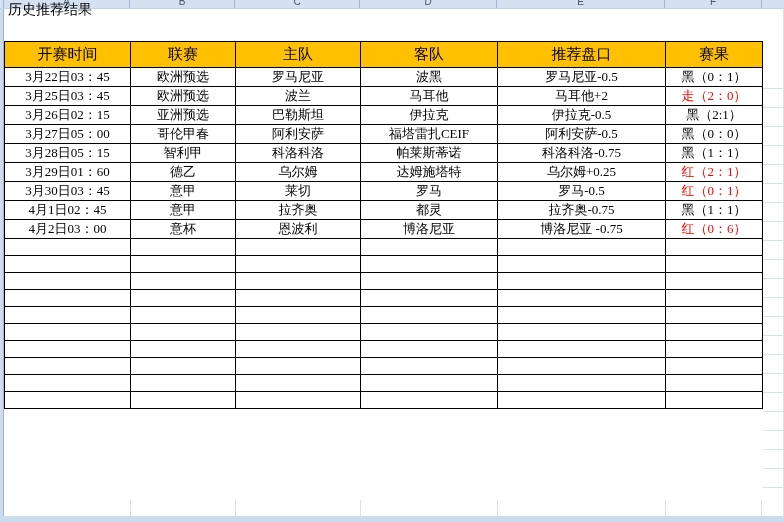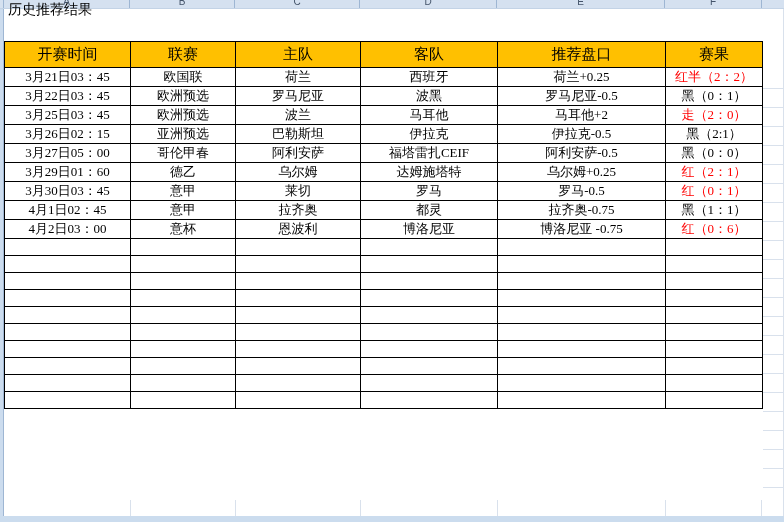--- a/index.html
+++ b/index.html
@@ -100,28 +100,20 @@
         <div class="hcell w0">开赛时间</div>
         <div class="hcell w1">联赛</div>
         <div class="hcell w2">主队</div>
         <div class="hcell w3">客队</div>
         <div class="hcell w4">推荐盘口</div>
         <div class="hcell w5">赛果</div>
       </div>
     </div>
     <div class="rows">
         <div class="trow">
-        <div class="cell">3月21日03：45</div>
-        <div class="cell">欧国联</div>
-        <div class="cell">荷兰</div>
-        <div class="cell">西班牙</div>
-        <div class="cell">荷兰+0.25</div>
-        <div class="cell red">红半（2：2）</div>
-      </div>
-        <div class="trow">
         <div class="cell">3月22日03：45</div>
         <div class="cell">欧洲预选</div>
         <div class="cell">罗马尼亚</div>
         <div class="cell">波黑</div>
         <div class="cell">罗马尼亚-0.5</div>
         <div class="cell black">黑（0：1）</div>
       </div>
         <div class="trow">
         <div class="cell">3月25日03：45</div>
         <div class="cell">欧洲预选</div>
@@ -140,20 +132,28 @@
       </div>
         <div class="trow">
         <div class="cell">3月27日05：00</div>
         <div class="cell">哥伦甲春</div>
         <div class="cell">阿利安萨</div>
         <div class="cell">福塔雷扎CEIF</div>
         <div class="cell">阿利安萨-0.5</div>
         <div class="cell black">黑（0：0）</div>
       </div>
         <div class="trow">
+        <div class="cell">3月28日05：15</div>
+        <div class="cell">智利甲</div>
+        <div class="cell">科洛科洛</div>
+        <div class="cell">帕莱斯蒂诺</div>
+        <div class="cell">科洛科洛-0.75</div>
+        <div class="cell black">黑（1：1）</div>
+      </div>
+        <div class="trow">
         <div class="cell">3月29日01：60</div>
         <div class="cell">德乙</div>
         <div class="cell">乌尔姆</div>
         <div class="cell">达姆施塔特</div>
         <div class="cell">乌尔姆+0.25</div>
         <div class="cell red">红（2：1）</div>
       </div>
         <div class="trow">
         <div class="cell">3月30日03：45</div>
         <div class="cell">意甲</div>

